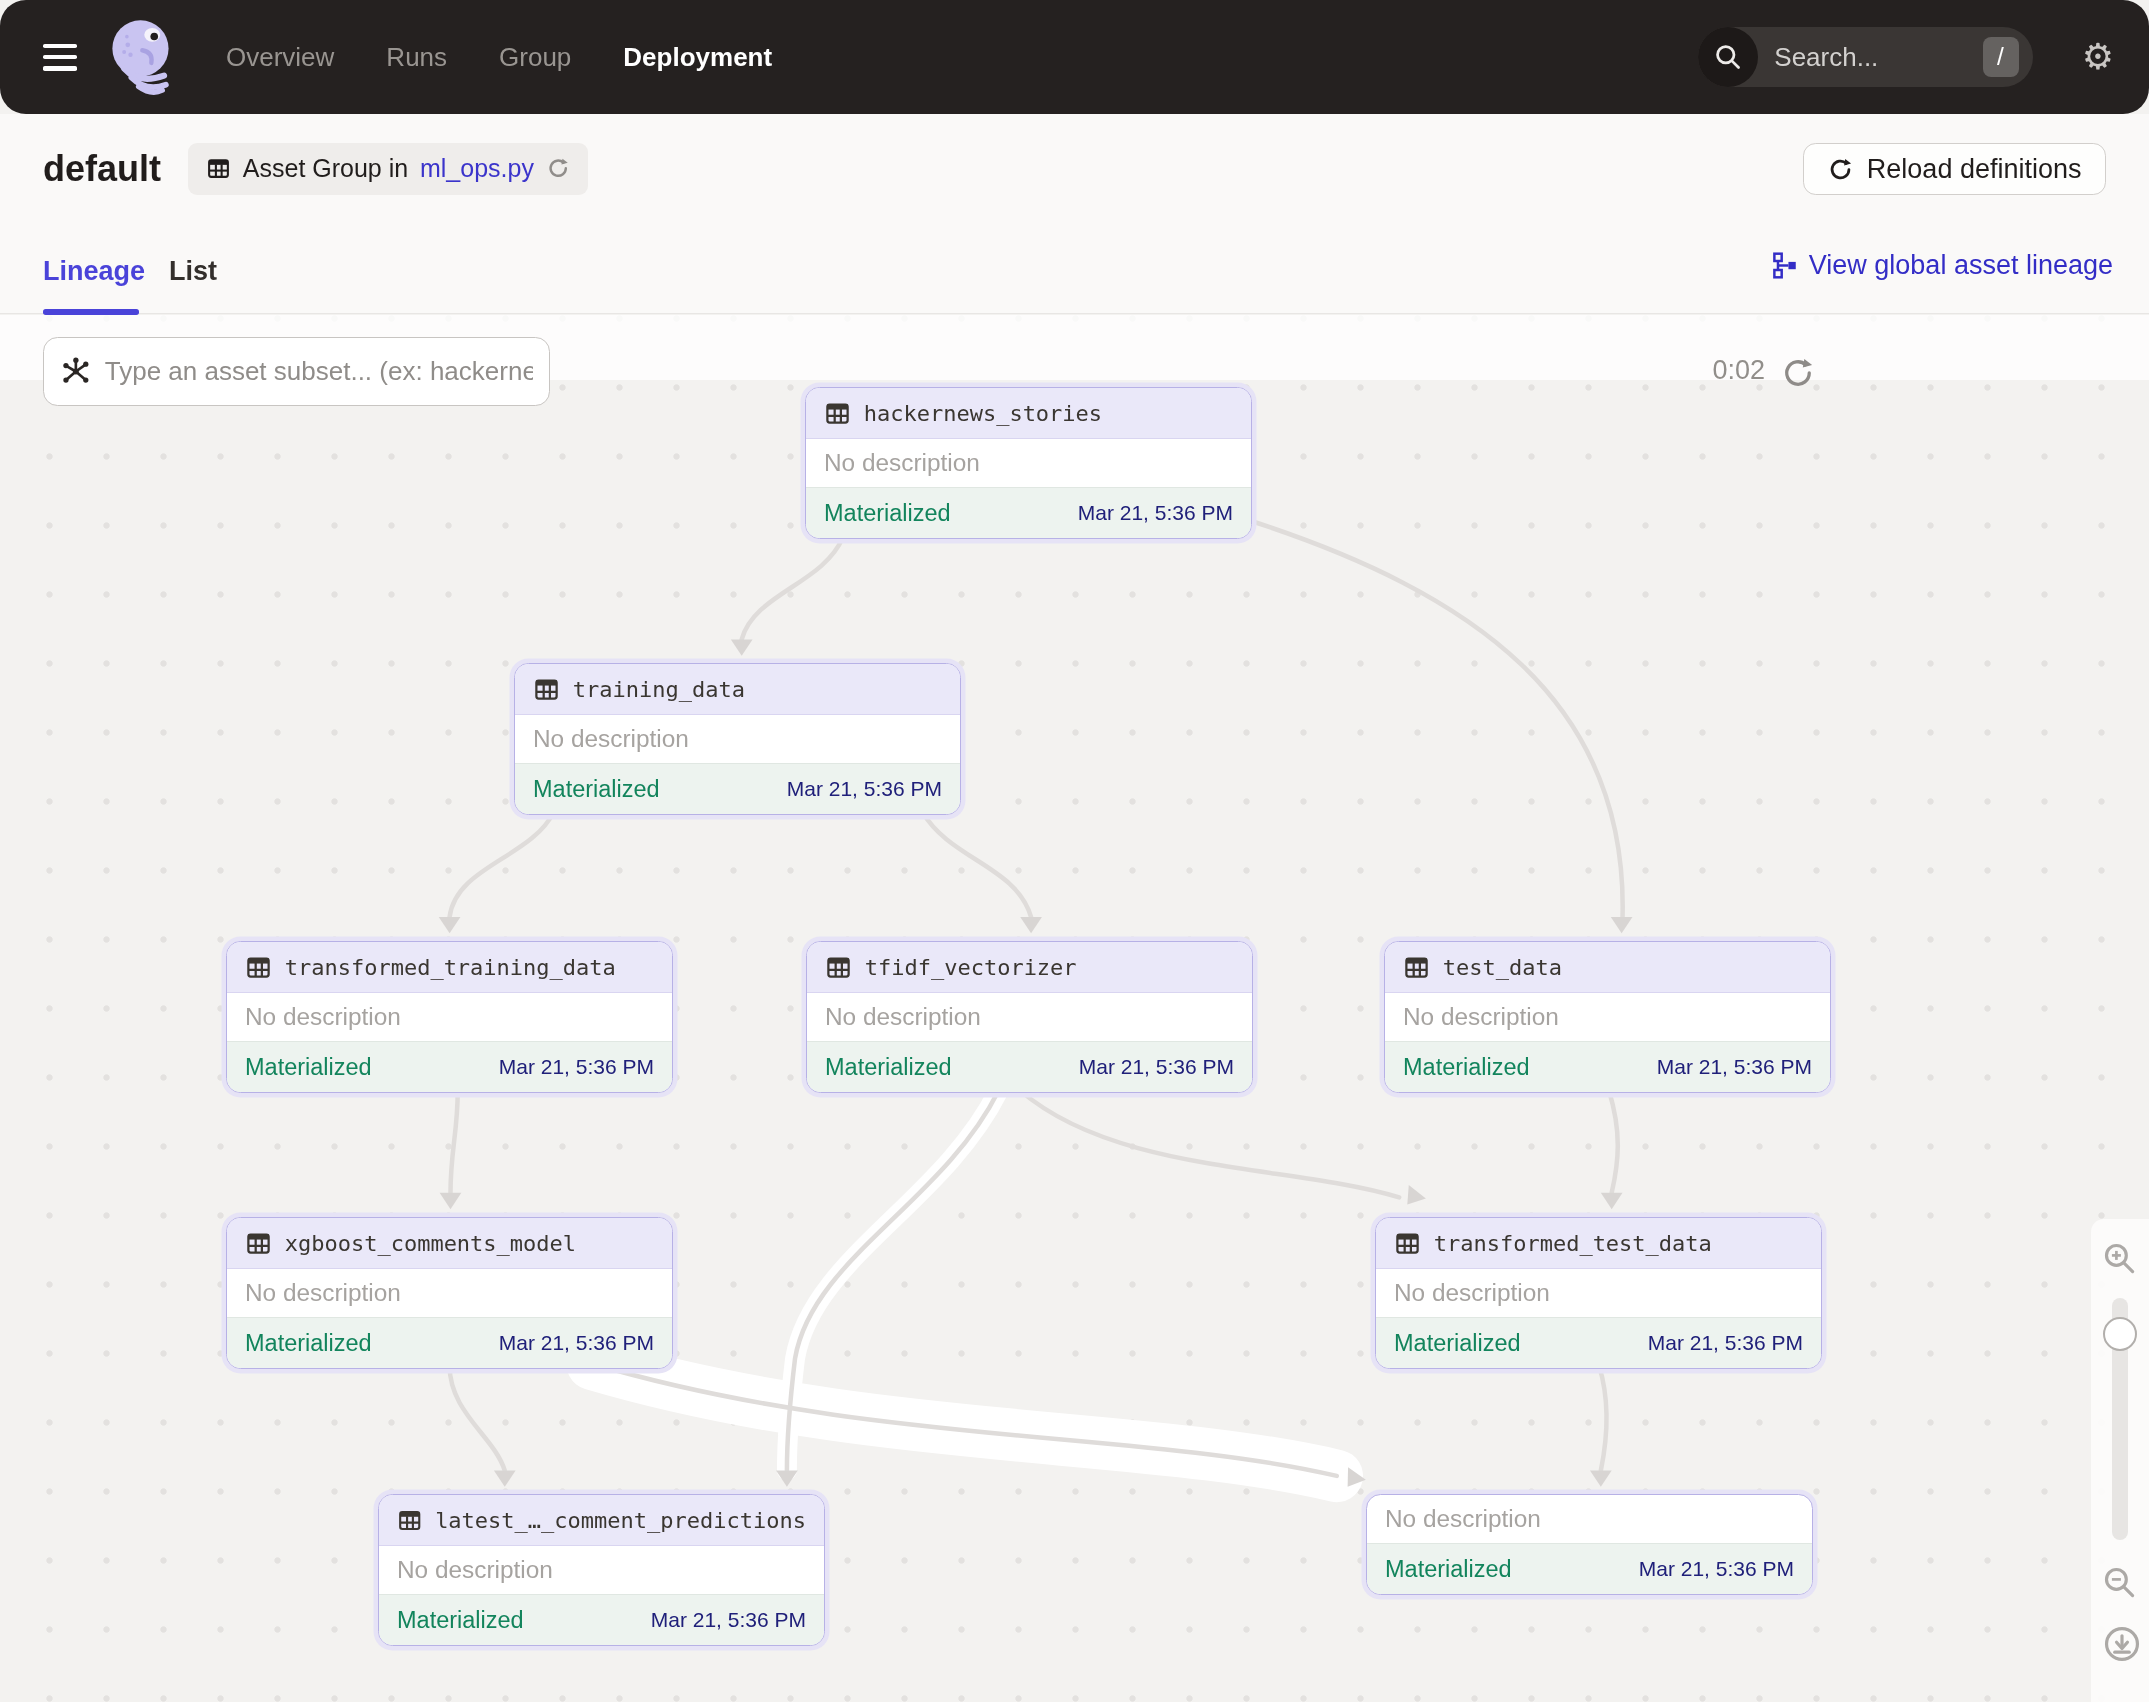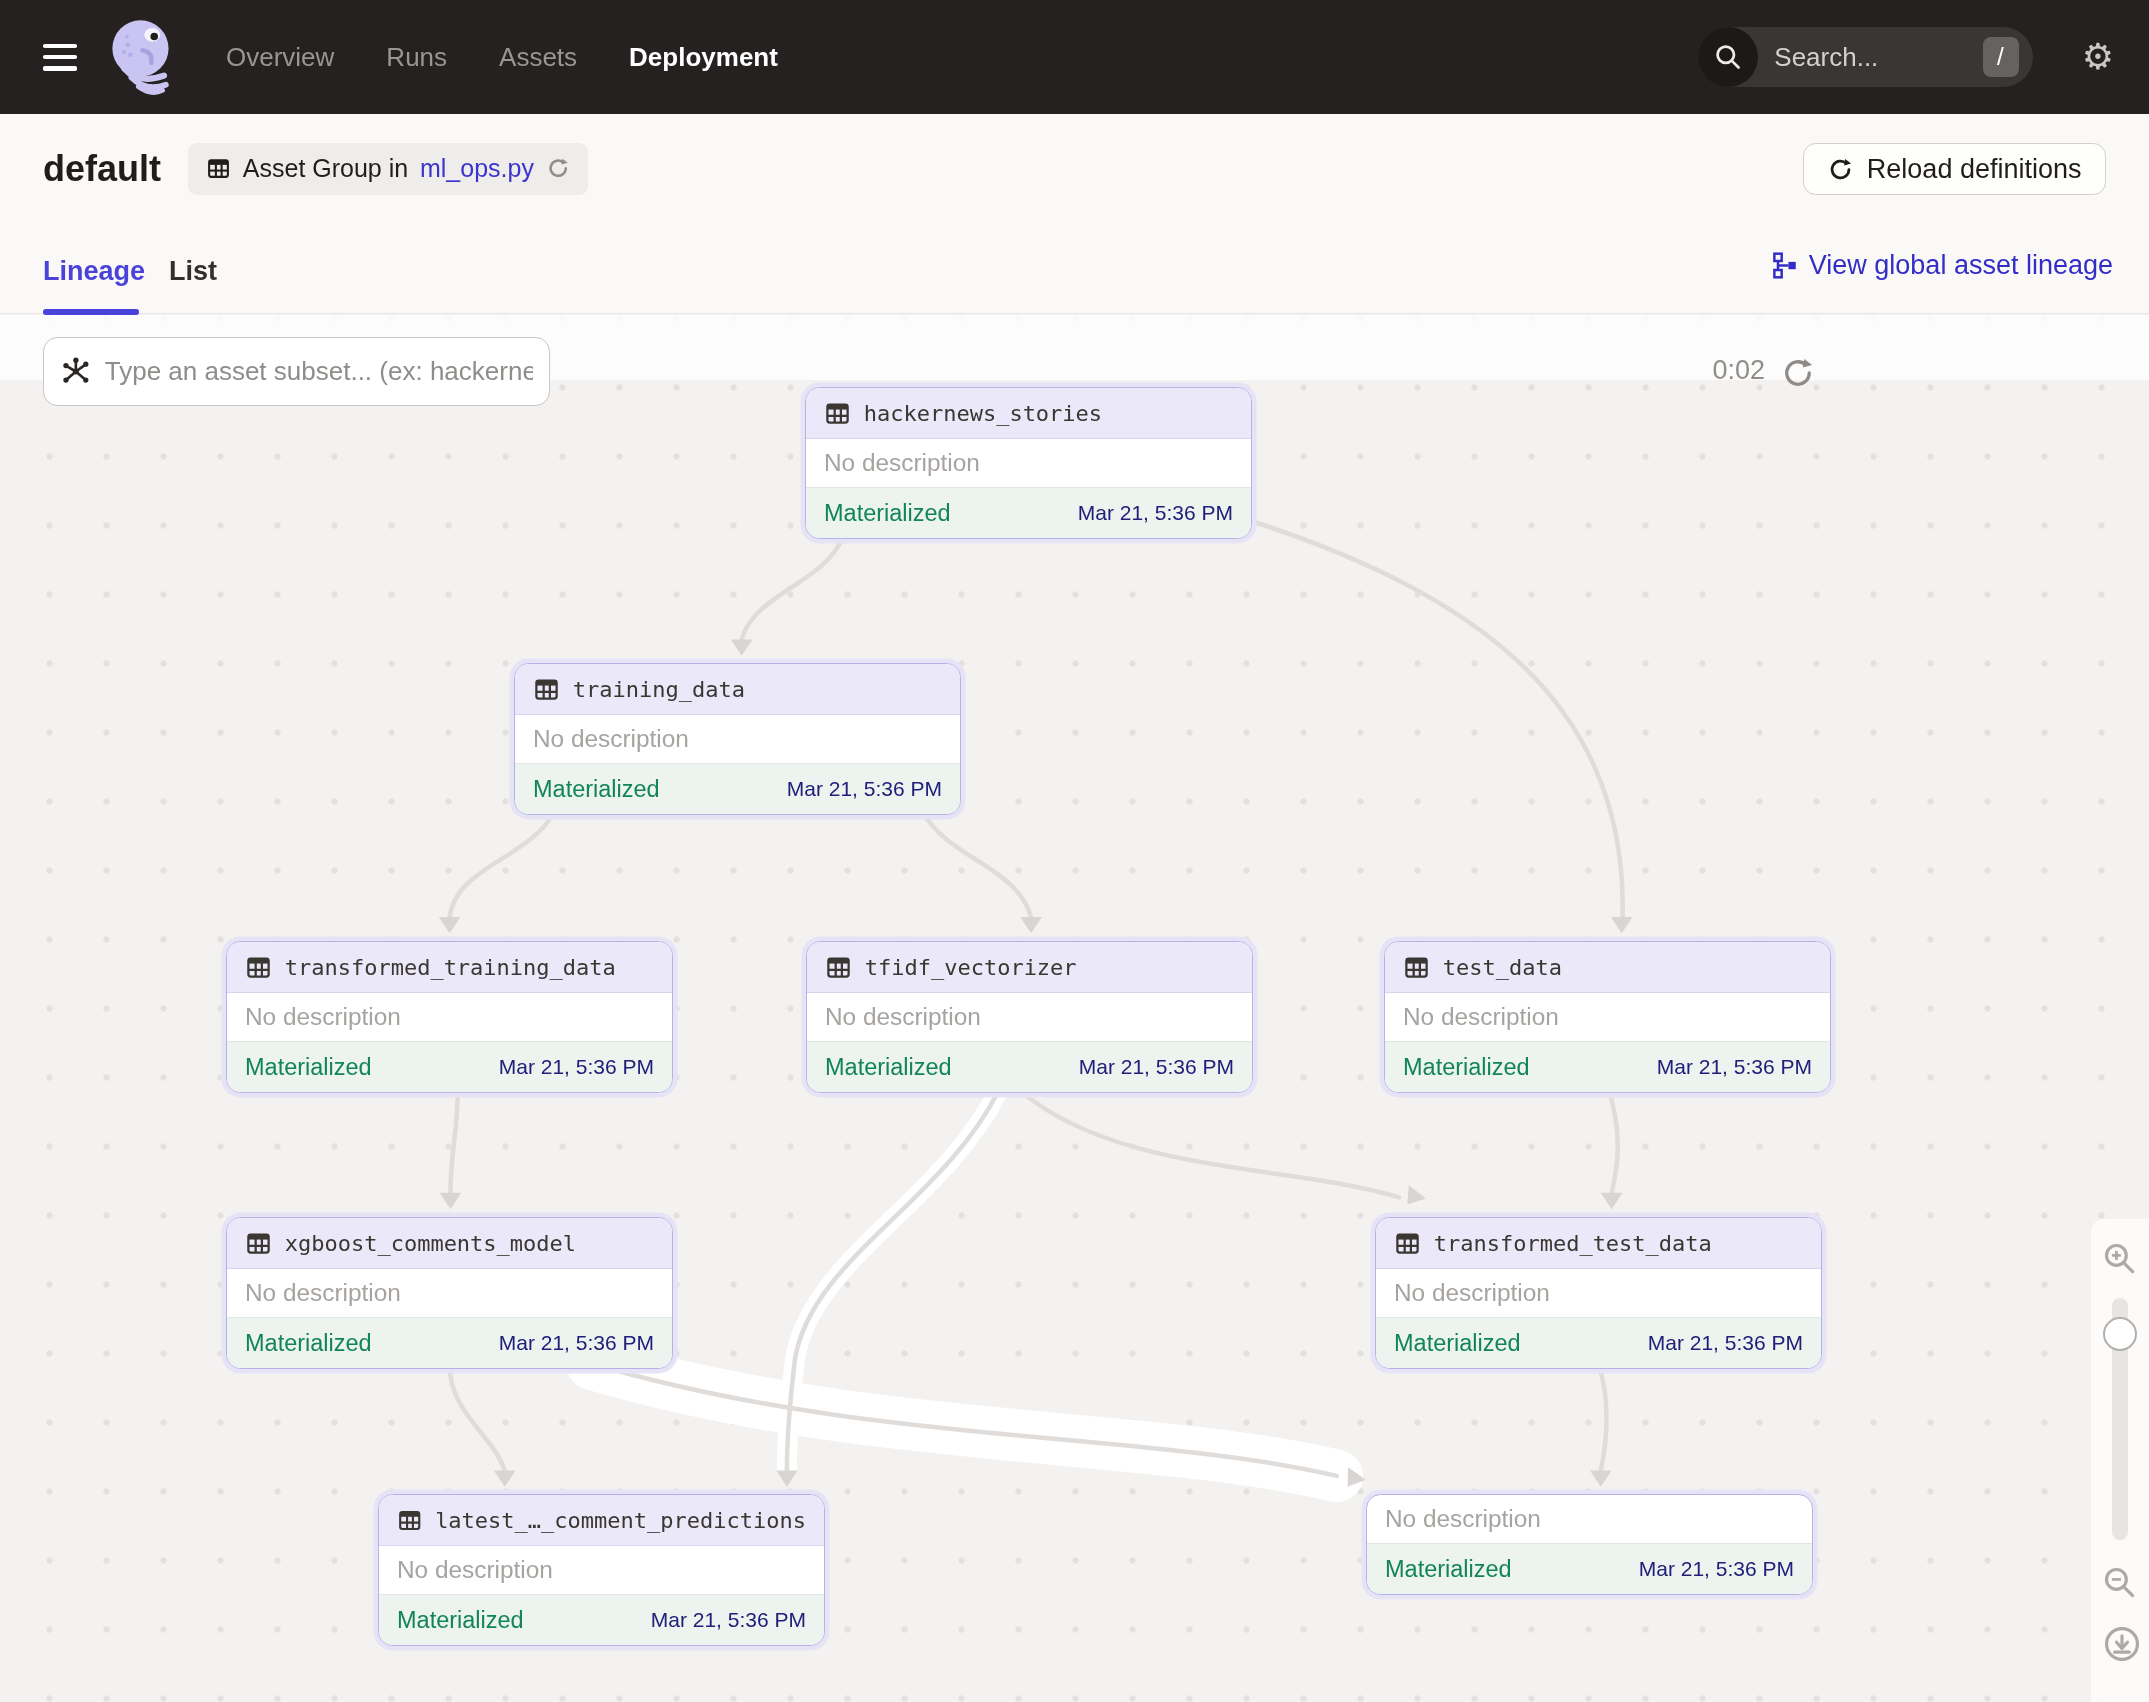--- a/index.html
+++ b/index.html
@@ -2,21 +2,21 @@
 <html style="font-size:14.5px"><head>
 <meta charset="utf-8">
 <style>
   * { margin:0; padding:0; box-sizing:border-box; }
   html,body { width:2149px; height:1702px; overflow:hidden; background:#F3F2F0;
               font-family:"Liberation Sans", sans-serif; }
   #page { position:relative; width:2149px; height:1702px; }
 
   
   .navbar { position:absolute; left:0; top:0; width:2149px; height:114px;
-            background:#252120; display:flex; align-items:center; }
+            background:#252120; display:flex; align-items:center;border-radius:26px; }
   .hamburger { margin-left:43px; width:34px; height:27px; display:flex; flex-direction:column;
                justify-content:space-between; cursor:pointer; }
   .hamburger span { display:block; height:4.5px; background:#FFFFFF; border-radius:1.8px; }
   .logo { margin-left:29px; width:78px; height:87px; display:flex; align-items:center; }
   .navtabs { display:flex; margin-left:42px; gap:52px; }
   .navtab { font-size:26px; color:#999591; cursor:pointer; }
   .navtab.active { color:#FFFFFF; font-weight:bold; }
   .search-pill { position:absolute; left:1698px; top:27px; width:335px; height:60px;
                  background:#3A3634; border-radius:30px; display:flex; align-items:center; }
   .search-circle { width:60px; height:60px; border-radius:50%; background:#1D1918;
@@ -126,21 +126,21 @@
         <circle cx="26.6" cy="12.4" r="2.1" fill="#221E1D"></circle>
         <path d="M20 20 q6 1 5 7" fill="none" stroke="#A9A2E2" stroke-width="2.4" stroke-linecap="round"></path>
         <path d="M10 30 q8 9 22 4" fill="none" stroke="#C9C4F1" stroke-width="3.4" stroke-linecap="round"></path>
         <path d="M14 35 q8 8 19 4" fill="none" stroke="#C9C4F1" stroke-width="3.2" stroke-linecap="round"></path>
         <path d="M18 40 q7 5 13 2" fill="none" stroke="#C9C4F1" stroke-width="3.0" stroke-linecap="round"></path>
       </svg>
     </div>
     <div class="navtabs">
       <div class="navtab">Overview</div>
       <div class="navtab">Runs</div>
-      <div class="navtab">Assets</div>
+      <div class="navtab">Group</div>
       <div class="navtab active">Deployment</div>
     </div>
     <div class="search-pill">
       <div class="search-circle">
         <svg width="31" height="31" viewBox="0 0 34 34">
           <circle cx="14" cy="14" r="9" fill="none" stroke="#EDEBE9" stroke-width="3"></circle>
           <line x1="21" y1="21" x2="28" y2="28" stroke="#EDEBE9" stroke-width="3" stroke-linecap="round"></line>
         </svg>
       </div>
       <div class="search-ph">Search...</div>

